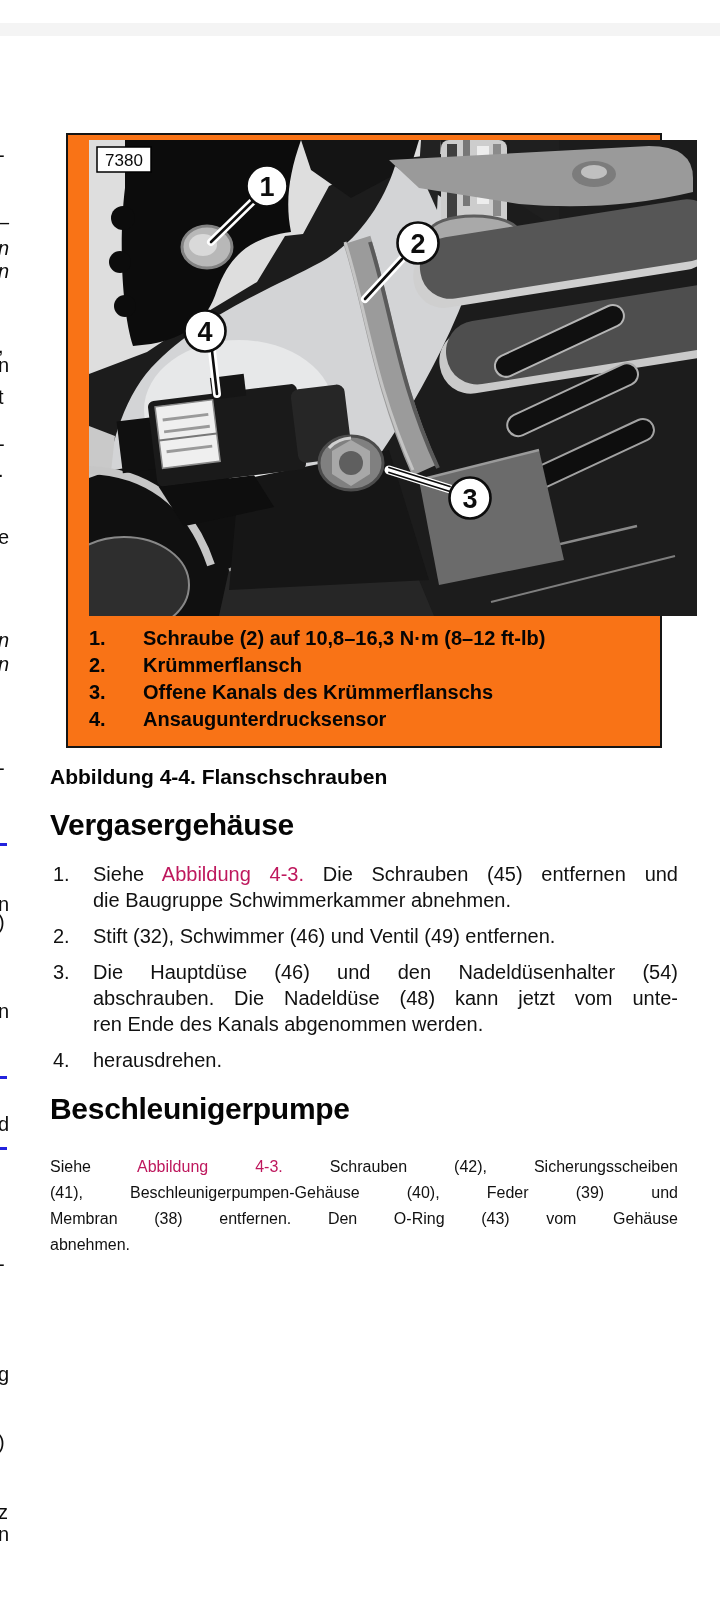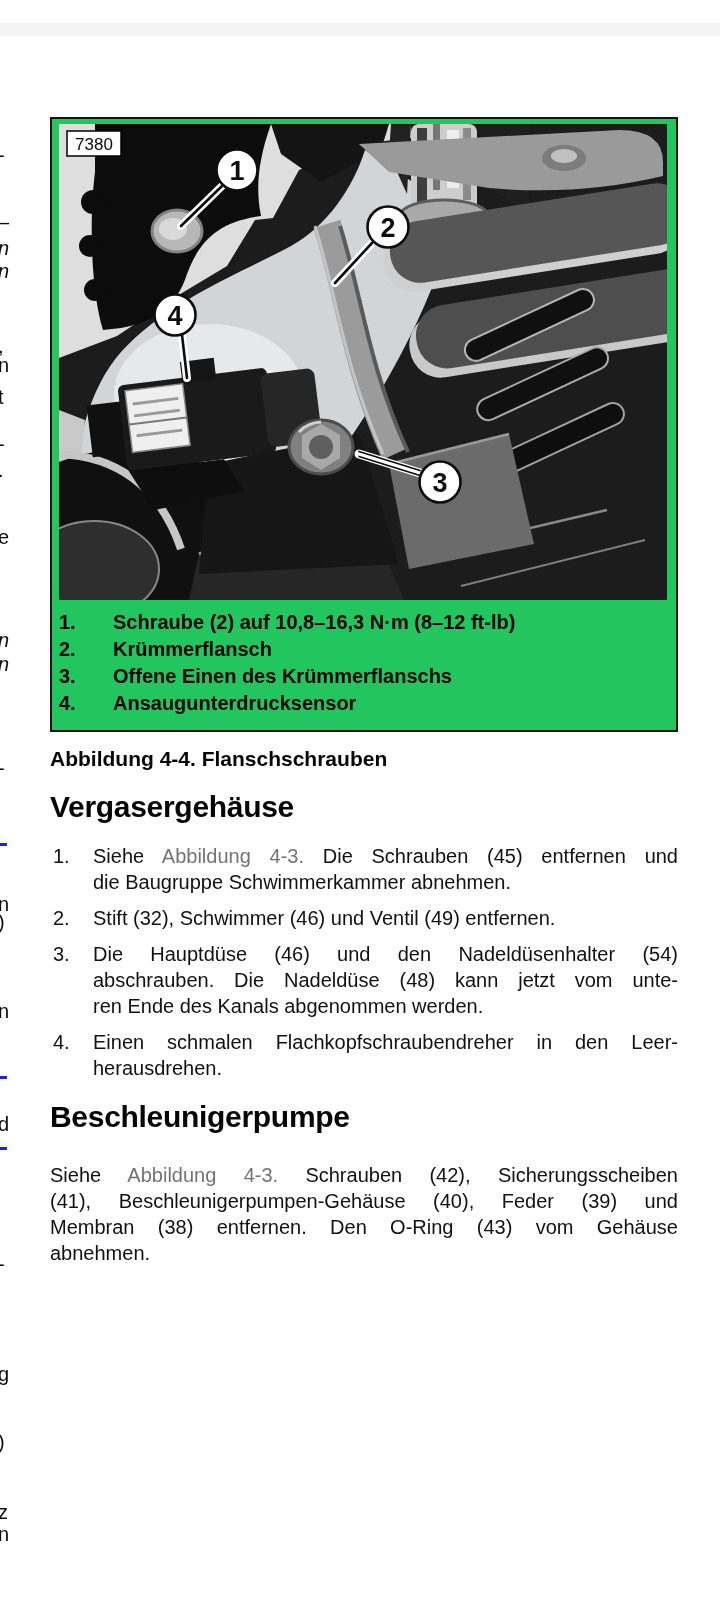--- a/index.html
+++ b/index.html
@@ -9,35 +9,35 @@
     font-family:"Liberation Sans","DejaVu Sans",sans-serif;
     -webkit-font-smoothing:antialiased;
   }
   .top-strip{position:absolute;top:23px;left:0;width:720px;height:13px;background:#f4f4f4;}
   
   .frag{position:absolute;left:-2px;font-size:20px;line-height:22px;color:#0d0d0d;white-space:pre;}
   .frag.i{font-style:italic;}
   .frag-blue{position:absolute;left:0;width:7px;height:3px;}
   
   .main-col{position:absolute;left:50px;top:117px;width:628px;}
-  .fig-box{margin:0;border:2px solid #151515;padding:5px 9px 13px 7px;background:#22c55e;}
+  .fig-box{margin:16px;border:2px solid #151515;padding:5px 9px 13px 21px;background:#f97316;}
   svg.photo{display:block;width:608px;height:476px;}
   .fig-legend{list-style:none;margin:9px 0 0;padding:0;font-weight:bold;font-size:20px;line-height:27px;color:#050505;}
   .fig-legend li{display:flex;}
   .fig-legend .lnum{flex:0 0 54px;}
   .fig-caption{font-weight:bold;font-size:21px;line-height:25px;margin-top:14px;color:#050505;}
   h2.sec{font-size:30px;line-height:34px;font-weight:bold;margin:19px 0 0;color:#050505;letter-spacing:-0.3px;}
   .num-list{list-style:none;margin:19px 0 0;padding:0;}
   .num-list li{display:flex;margin:0 0 10px;font-size:20px;line-height:26px;}
   .num-list .inum{flex:0 0 43px;padding-left:3px;box-sizing:border-box;}
   .num-list .itext{flex:1 1 auto;min-width:0;}
-  .para{font-size:20px;line-height:26px;margin-top:28px;}
+  .para{font-size:16px;line-height:26px;margin-top:28px;}
   .jl{text-align:justify;text-align-last:justify;}
   .ll{text-align:left;text-align-last:left;}
-  a.xref{color:#737373;text-decoration:none;cursor:pointer;}
+  a.xref{color:#be185d;text-decoration:none;cursor:pointer;}
   .h2b{margin-top:26px;}
 </style>
 </head>
 <body>
 
 <div class="top-strip"></div>
 <div id="frags">
     <span class="frag" style="top: 144px;">-</span>
     <span class="frag" style="top: 211px;">–</span>
     <span class="frag i" style="top: 237px;">n</span>
@@ -198,21 +198,21 @@
     <span class="ltext">Schraube (2) auf 10,8–16,3 N·m (8–12 ft-lb)</span>
   </li>
 
   <li>
     <span class="lnum">2.</span>
     <span class="ltext">Krümmerflansch</span>
   </li>
 
   <li>
     <span class="lnum">3.</span>
-    <span class="ltext">Offene Einen des Krümmerflanschs</span>
+    <span class="ltext">Offene Kanals des Krümmerflanschs</span>
   </li>
 
   <li>
     <span class="lnum">4.</span>
     <span class="ltext">Ansaugunterdrucksensor</span>
   </li>
 </ol>
   </figure>
 
   <div class="fig-caption">Abbildung 4-4. Flanschschrauben</div>
@@ -239,21 +239,20 @@
     <span class="itext">
           <div class="jl"><span>Die Hauptdüse (46) und den Nadeldüsenhalter (54)</span></div>
           <div class="jl"><span>abschrauben. Die Nadeldüse (48) kann jetzt vom unte-</span></div>
           <div class="ll"><span>ren Ende des Kanals abgenommen werden.</span></div>
         </span>
   </li>
 
   <li>
     <span class="inum">4.</span>
     <span class="itext">
-          <div class="jl"><span>Einen schmalen Flachkopfschraubendreher in den Leer-</span></div>
           <div class="ll"><span>herausdrehen.</span></div>
         </span>
   </li>
 </ol>
 
   <h2 class="sec h2b">Beschleunigerpumpe</h2>
   <div class="para" id="para0">
       <div class="jl"><span>Siehe </span><a class="xref">Abbildung 4-3.</a><span> Schrauben (42), Sicherungsscheiben</span></div>
       <div class="jl"><span>(41), Beschleunigerpumpen-Gehäuse (40), Feder (39) und</span></div>
       <div class="jl"><span>Membran (38) entfernen. Den O-Ring (43) vom Gehäuse</span></div>

